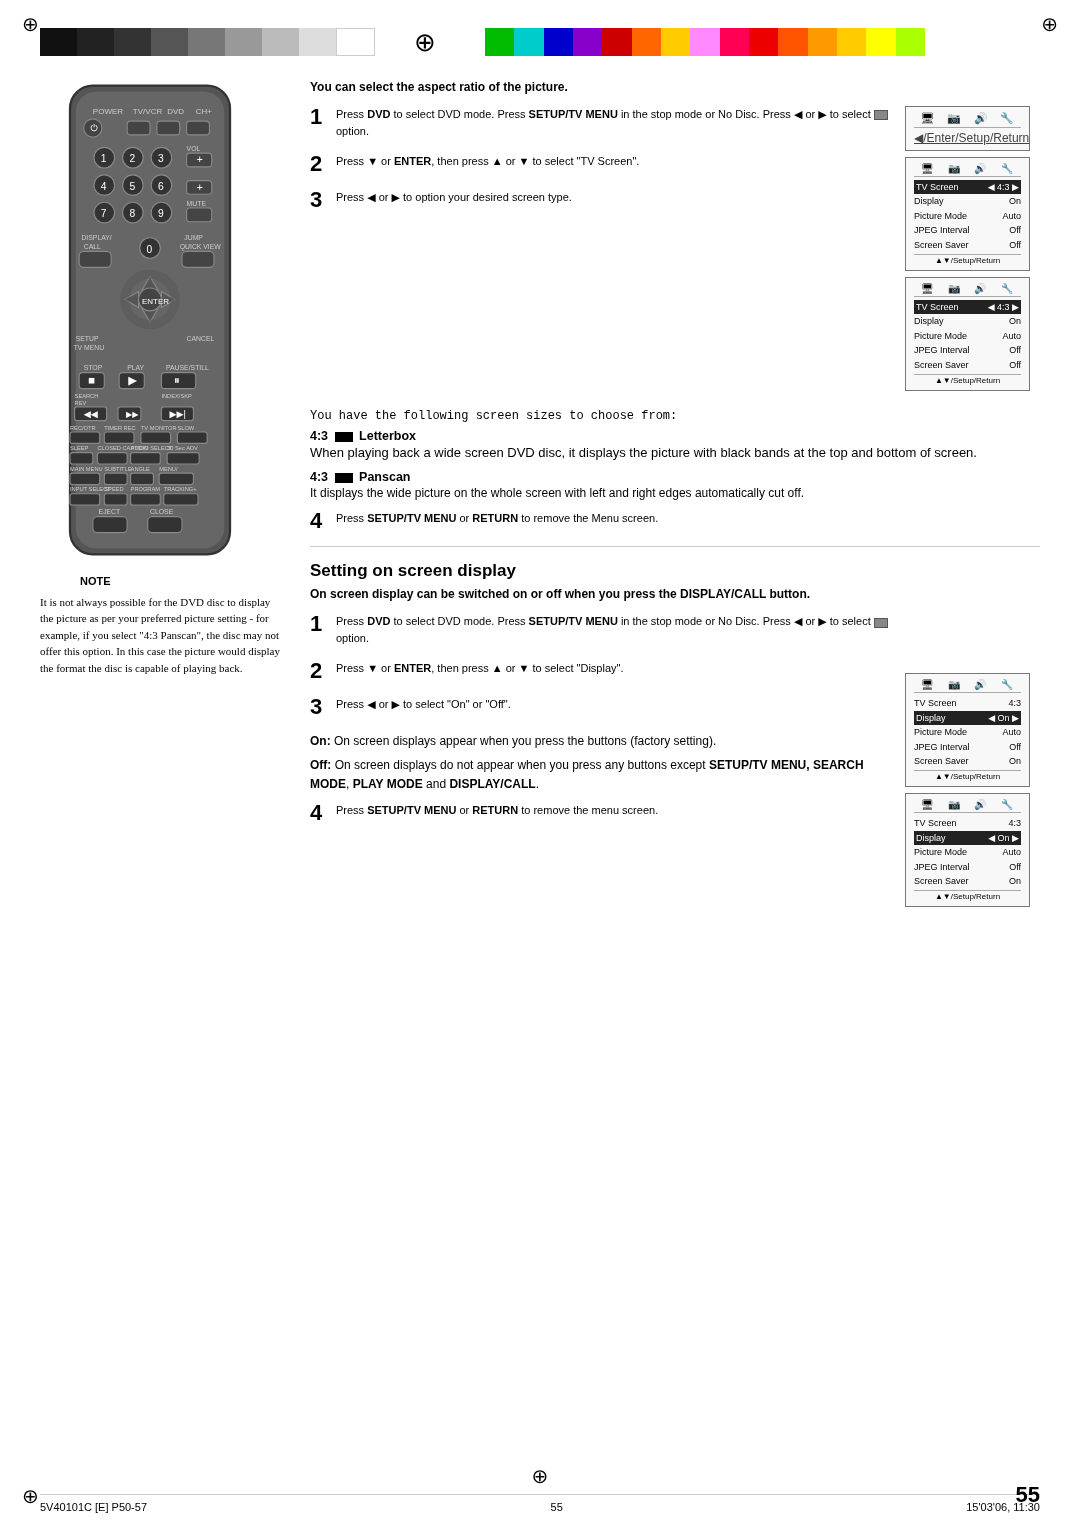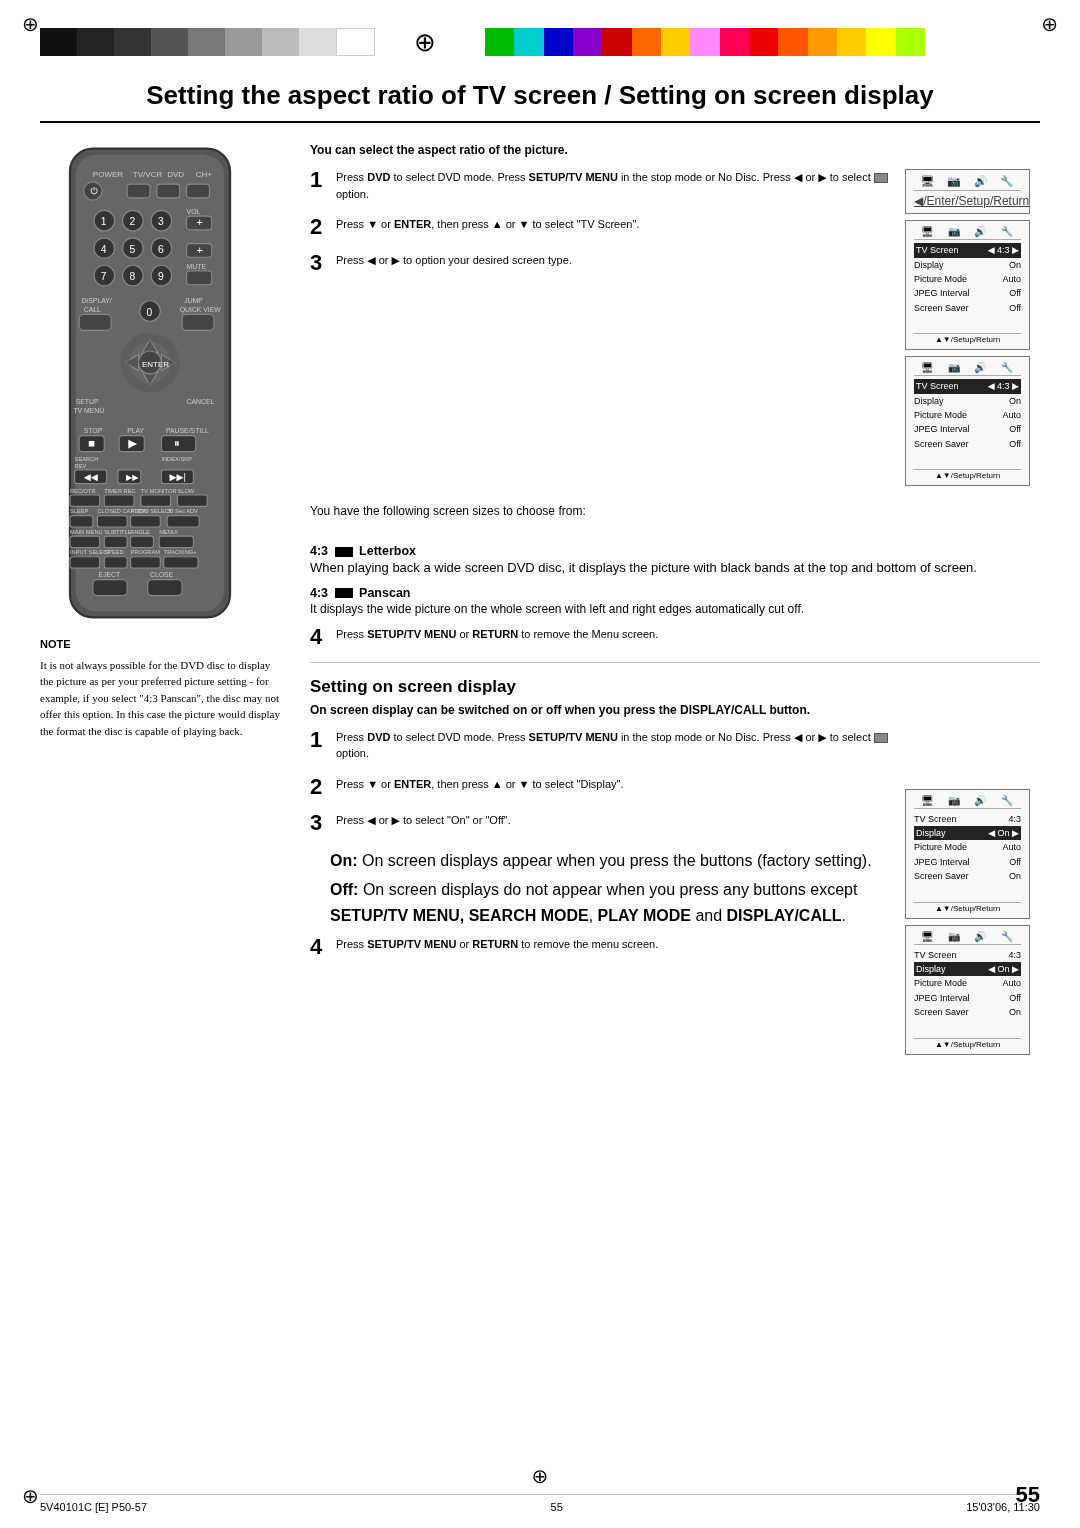--- a/index.html
+++ b/index.html
@@ -82,42 +82,44 @@
       font-size: 11px;
       line-height: 1.5;
     }
     .step-content b {
       font-weight: bold;
     }
 
     
     .info-block {
       font-size: 12px;
-      margin: 8px 0 24px 0;
+      margin: 8px 0 4px 0;
       line-height: 1.5;
+      font-family: Liberation Mono, monospace;
     }
 
     .bold-label {
       font-weight: bold;
       font-size: 12.5px;
     }
 
     
     .section2 {
       margin-top: 14px;
     }
 
     
     .note-block {
       margin-top: 10px;
       font-size: 11.5px;
       line-height: 1.5;
     }
     .note-block .note-title {
       font-weight: bold;
+      margin-left: 40px;
     }
 
     
     .remote-wrapper {
       width: 220px;
       margin: 0 auto;
     }
 
     
     .footer {
@@ -169,21 +171,21 @@
     }
     .tv-row.selected {
       background: #222;
       color: #fff;
       padding: 0 2px;
     }
     .tv-footer {
       font-size: 8px;
       text-align: center;
       border-top: 1px solid #aaa;
-      margin-top: 18px;
+      margin-top: 2px;
       padding-top: 1px;
     }
   </style>
 </head>
 <body>
 
 <div>
 
   <div style="position:absolute;top:28px;left:0;right:0;height:28px;display:flex;">
 
@@ -218,21 +220,20 @@
       <div style="flex:1;height:28px;background:#ffff00;"></div>
       <div style="flex:1;height:28px;background:#aaff00;"></div>
     </div>
   </div>
 
   <div style="position:absolute;top:12px;left:22px;font-size:20px;">⊕</div>
   <div style="position:absolute;top:12px;right:22px;font-size:20px;">⊕</div>
 
   <div class="main-content">
 
-    <div class="page-title">Setting the aspect ratio of TV screen / Setting on screen display</div>
 
     <div class="two-col">
 
       <div class="left-col">
         <div class="remote-wrapper">
           
           <svg viewBox="0 0 160 420" width="200" height="480" xmlns="http://www.w3.org/2000/svg">
 
             <rect x="10" y="5" width="140" height="410" rx="20" ry="20" fill="#555" stroke="#333" stroke-width="2"></rect>
             <rect x="15" y="10" width="130" height="400" rx="18" ry="18" fill="#666"></rect>
@@ -556,21 +557,21 @@
                 </div>
               </div>
 
               <div class="step">
                 <div class="step-num">3</div>
                 <div class="step-content">
                   Press ◀ or ▶ to select "On" or "Off".
                 </div>
               </div>
 
-              <div style="font-size:16px;line-height:1.6;margin-left:20px;">
+              <div style="font-size:12px;line-height:1.6;">
                 <div>
                   <span class="on-off-label">On:</span>
                   <span>On screen displays appear when you press the buttons (factory setting).</span>
                 </div>
                 <div style="margin-top:4px;">
                   <span class="on-off-label">Off:</span>
                   <span> On screen displays do not appear when you press any buttons except <b>SETUP/TV MENU, SEARCH MODE</b>, <b>PLAY MODE</b> and <b>DISPLAY/CALL</b>.</span>
                 </div>
               </div>
 

